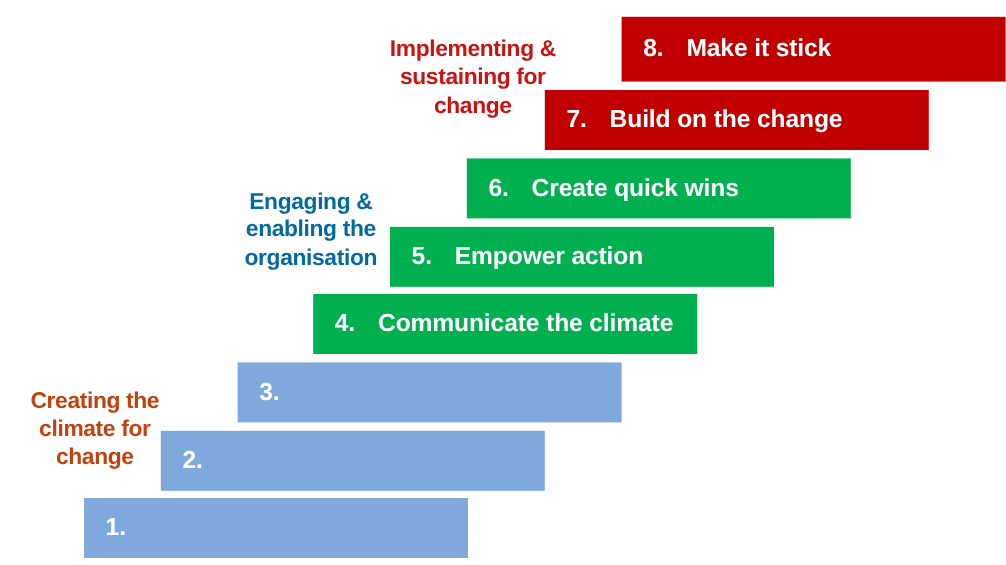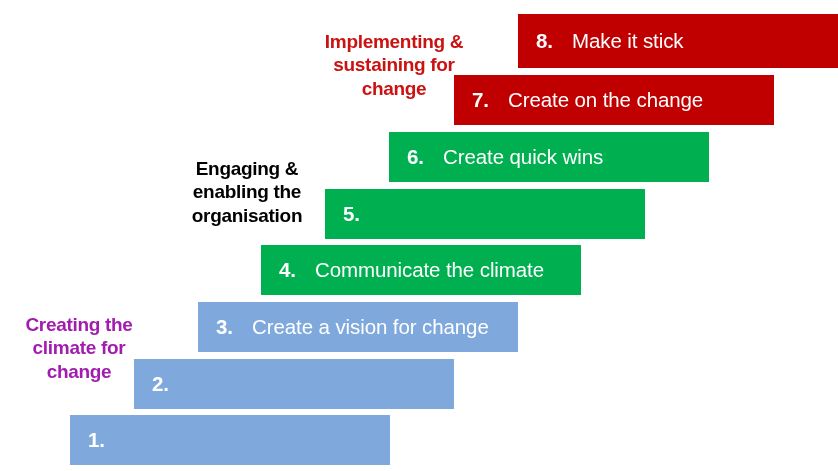--- a/index.html
+++ b/index.html
@@ -34,76 +34,76 @@
   .step .num {
     display: inline-block;
     width: 44px;
     padding-left: 18px;
     box-sizing: border-box;
     font-weight: bold;
   }
   .step .label {
     display: inline-block;
     padding-left: 10px;
-    font-weight: normal;
+    font-weight: bold;
   }
   .phase {
     position: absolute;
     text-align: center;
     font-weight: bold;
     font-size: 19px;
     line-height: 1.24;
     letter-spacing: -0.3px;
     white-space: pre-line;
   }
 </style>
 </head>
 <body>
 
 <div id="stage" style="background: rgb(255, 255, 255);">
 
-  <div class="phase" style="left: 4px; top: 289px; width: 150px; color: #a21caf;">
+  <div class="phase" style="left: 4px; top: 299px; width: 150px; color: #c2410c;">
     <span>Creating the
 climate for
 change</span>
   </div>
-  <div class="phase" style="left: 172px; top: 133px; width: 150px; color: #000000;">
+  <div class="phase" style="left: 184px; top: 133px; width: 150px; color: #0369a1;">
     <span>Engaging &amp;
 enabling the
 organisation</span>
   </div>
   <div class="phase" style="left: 303px; top: 6px; width: 182px; color: rgb(204, 17, 17);">
     <span>Implementing &amp;
 sustaining for
 change</span>
   </div>
 
   <div class="step" style="left: 70px; top: 415px; width: 320px; height: 50px; background: rgb(127, 169, 220); color: rgb(255, 255, 255);">
     <span class="num">1.</span>
   </div>
   <div class="step" style="left: 134px; top: 359px; width: 320px; height: 50px; background: rgb(127, 169, 220); color: rgb(255, 255, 255);">
     <span class="num">2.</span>
   </div>
   <div class="step" style="left: 198px; top: 302px; width: 320px; height: 50px; background: rgb(127, 169, 220); color: rgb(255, 255, 255);">
     <span class="num">3.</span>
-    <span class="label">Create a vision for change</span>
   </div>
   <div class="step" style="left: 261px; top: 245px; width: 320px; height: 50px; background: rgb(0, 176, 80); color: rgb(255, 255, 255);">
     <span class="num">4.</span>
     <span class="label">Communicate the climate</span>
   </div>
   <div class="step" style="left: 325px; top: 189px; width: 320px; height: 50px; background: rgb(0, 176, 80); color: rgb(255, 255, 255);">
     <span class="num">5.</span>
+    <span class="label">Empower action</span>
   </div>
   <div class="step" style="left: 389px; top: 132px; width: 320px; height: 50px; background: rgb(0, 176, 80); color: rgb(255, 255, 255);">
     <span class="num">6.</span>
     <span class="label">Create quick wins</span>
   </div>
   <div class="step" style="left: 454px; top: 75px; width: 320px; height: 50px; background: rgb(192, 0, 0); color: rgb(255, 255, 255);">
     <span class="num">7.</span>
-    <span class="label">Create on the change</span>
+    <span class="label">Build on the change</span>
   </div>
   <div class="step" style="left: 518px; top: 14px; width: 320px; height: 54px; background: rgb(192, 0, 0); color: rgb(255, 255, 255);">
     <span class="num">8.</span>
     <span class="label">Make it stick</span>
   </div>
 
 </div>
 
 </body></html>

